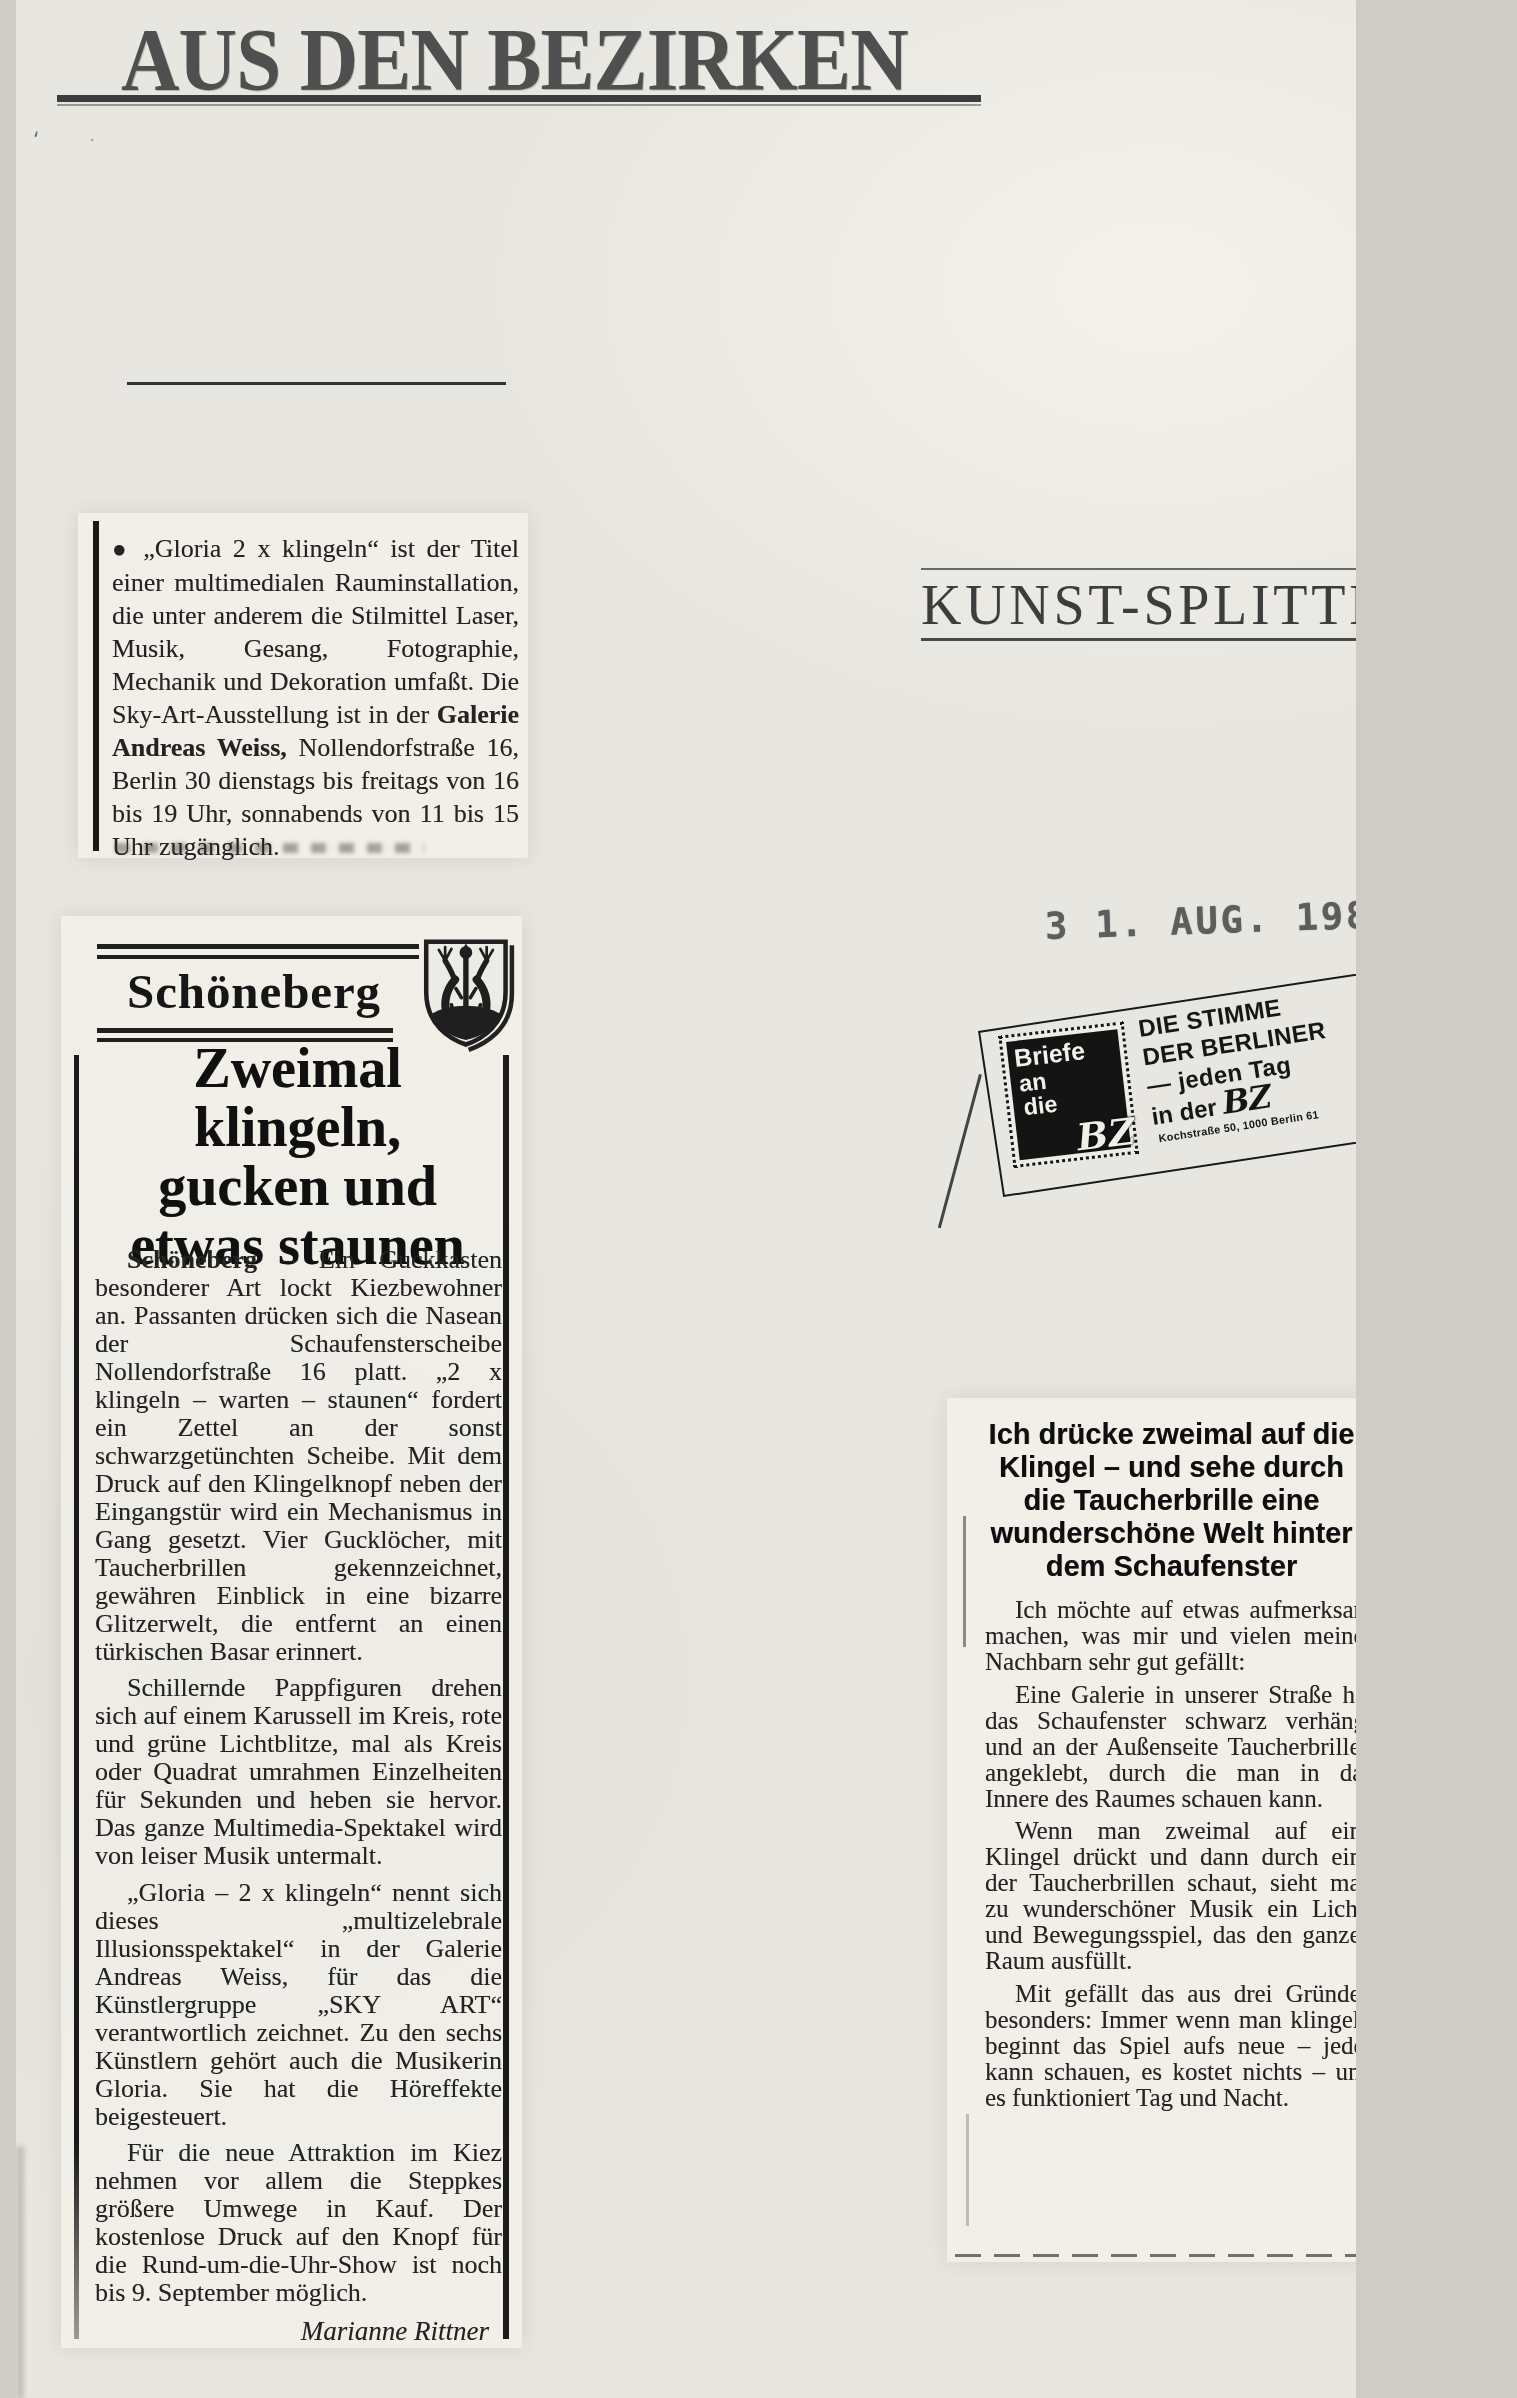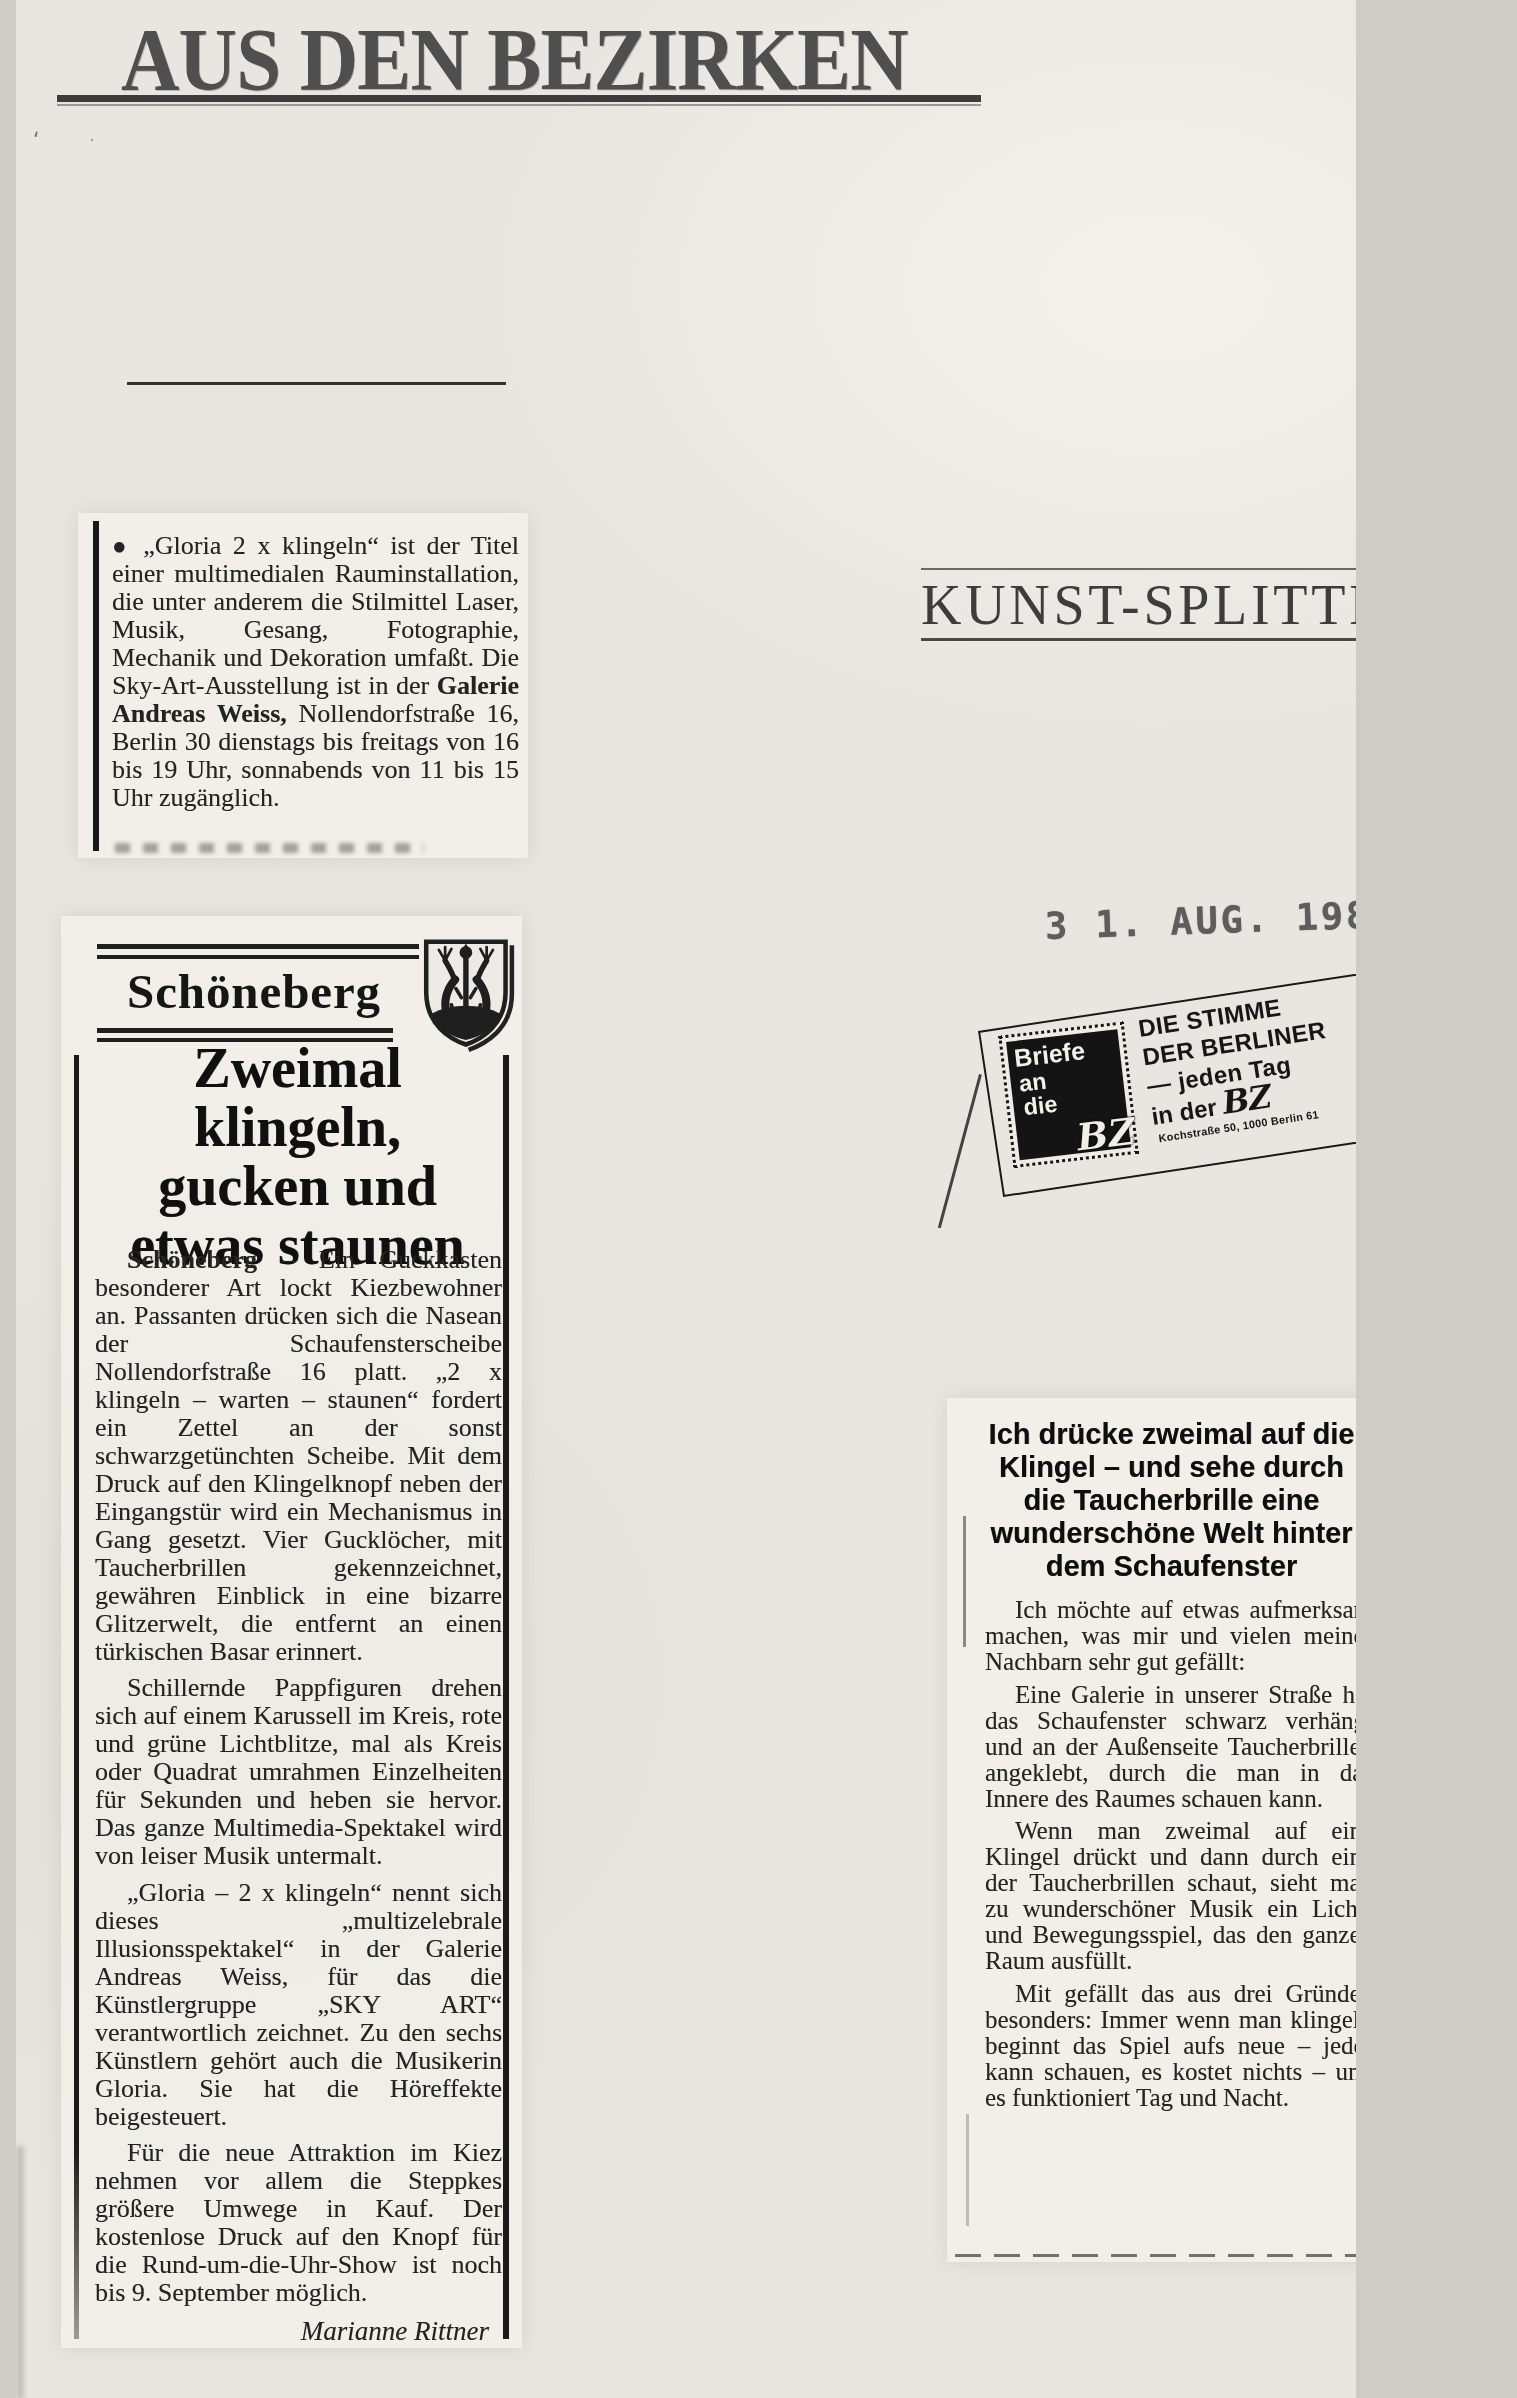--- a/index.html
+++ b/index.html
@@ -37,21 +37,21 @@
     left:127px; top:335px;
     font-size:31px; font-weight:bold; letter-spacing:1.9px;
     color:#2b2b2b; white-space:nowrap;
   }
   .source-rule{left:111px; top:382px; width:379px; height:2.8px; background:#333;}
 
   
   .notice-bar{left:77px; top:521px; width:5.6px; height:330px; background:#191919;}
   .notice-text{
     left:96px; top:532px; width:407px;
-    font-size:26px; line-height:28px;
+    font-size:26px; line-height:33px;
     text-align:justify; color:#232323;
     text-shadow:0.3px 0.3px 0.4px rgba(40,40,40,.35);
   }
   .notice-text .bullet{font-size:24px;}
   .notice-text b{font-weight:bold;}
   .smudge{
     left:99px; top:843px; width:309px; height:10.3px;
     background:repeating-linear-gradient(90deg, rgba(50,48,44,.55) 0 15px, transparent 15px 28px);
     filter:blur(2.3px); opacity:.75;
   }

